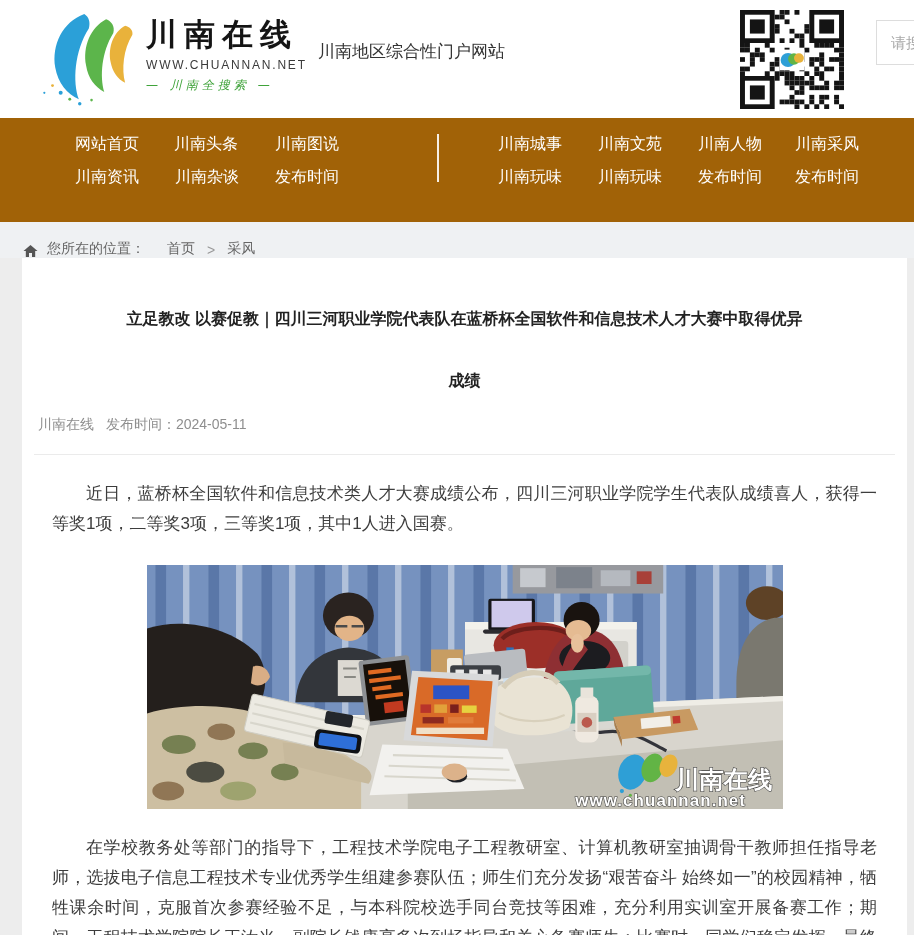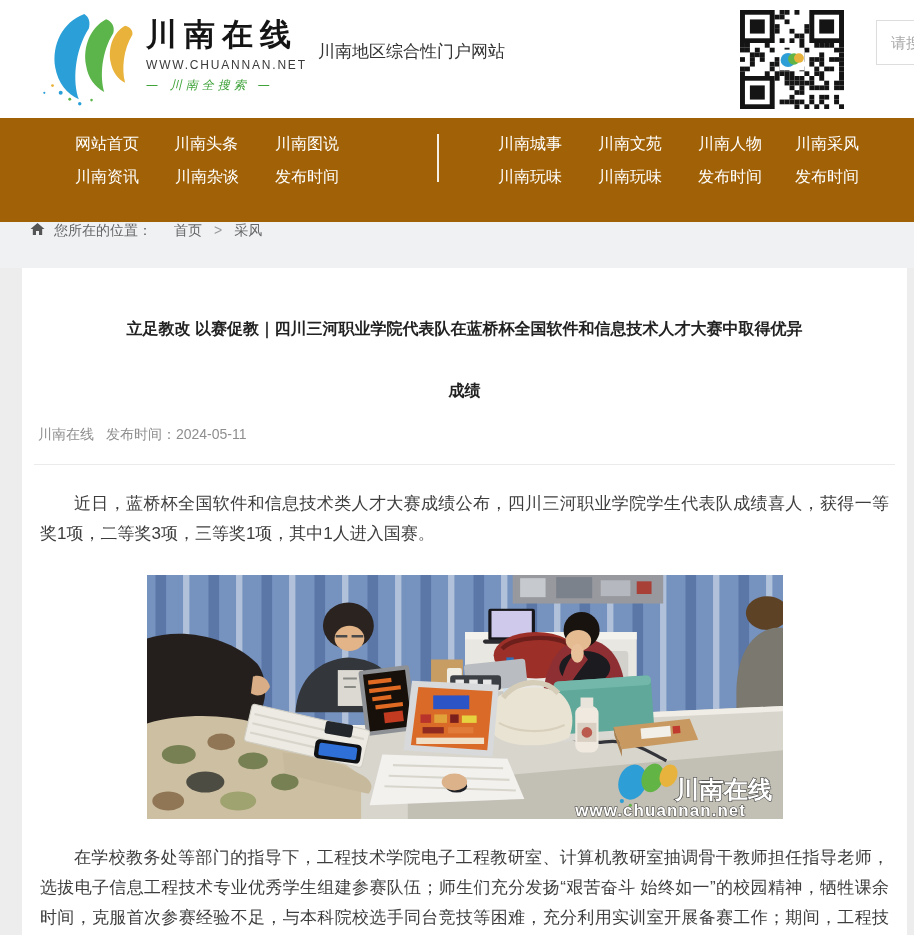--- a/index.html
+++ b/index.html
@@ -20,33 +20,33 @@
     border:1px solid #ddd; background:#fff; font-size:15px; color:#444; padding:0 10px 0 14px; outline:none; }
   .search-input::placeholder { color:#a9a9a9; }
 
   
   .nav { position: relative; height: 104px; background: #a16207; }
   .nav-item { position:absolute; color:#fff; font-size:16px; line-height:20px; cursor:pointer; white-space:nowrap; }
   .row1 { top:16px; } .row2 { top:49px; }
   .nav-divider { position:absolute; left:437px; top:16px; width:2px; height:48px; background:rgba(255,255,255,.9); }
 
   
-  .breadcrumb { height:46px; background:#eff1f3; display:flex; align-items:flex-start; padding-left:30px; font-size:14px; color:#666; }
+  .breadcrumb { height:36px; background:#eff1f3; display:flex; align-items:flex-end; padding-left:23px; font-size:14px; color:#666; }
   .breadcrumb .sep { color:#999; margin:0 12px; }
   .breadcrumb .home-ic { margin-right:9px; display:inline-flex; }
   .bc-link { color:#666; cursor:pointer; margin-left:22px; }
 
   
   .main-wrap { background:#ededed; padding:0 7px 0 22px; min-height:689px; }
   .card { background:#fff; min-height:689px; padding:24px 16px 40px; }
   .title { text-align:center; font-size:16px; line-height:62px; font-weight:bold; color:#222; margin-top:6px; }
   .meta { text-align:left; font-size:14px; color:#8e8e8e; margin-top:4px; }
   .meta .src { margin-right:8px; }
   .rule { border:none; border-top:1px solid #ebebeb; margin:20px -4px 0; }
-  .para { font-size:17px; color:#3d3d3d; line-height:30px; text-indent:2em; text-align:justify; margin:24px 2px 0; }
+  .para { font-size:17px; color:#3d3d3d; line-height:30px; text-indent:2em; text-align:justify; margin:24px 14px 0; }
   .photo-fig { width:636px; margin:26px auto 0; }
   .photo-fig svg { display:block; }
 </style>
 </head>
 <body>
 
 <div class="header">
   <a class="logo-link">
     <svg class="logo-mark" width="118" height="106" viewBox="0 0 130 115">
       <path d="M62,10 C38,19 26,44 30,69 C33,86 43,98 56,104 C49,85 51,51 67,26 C69,19 67,13 62,10 Z" fill="#2ba0d8"></path>

